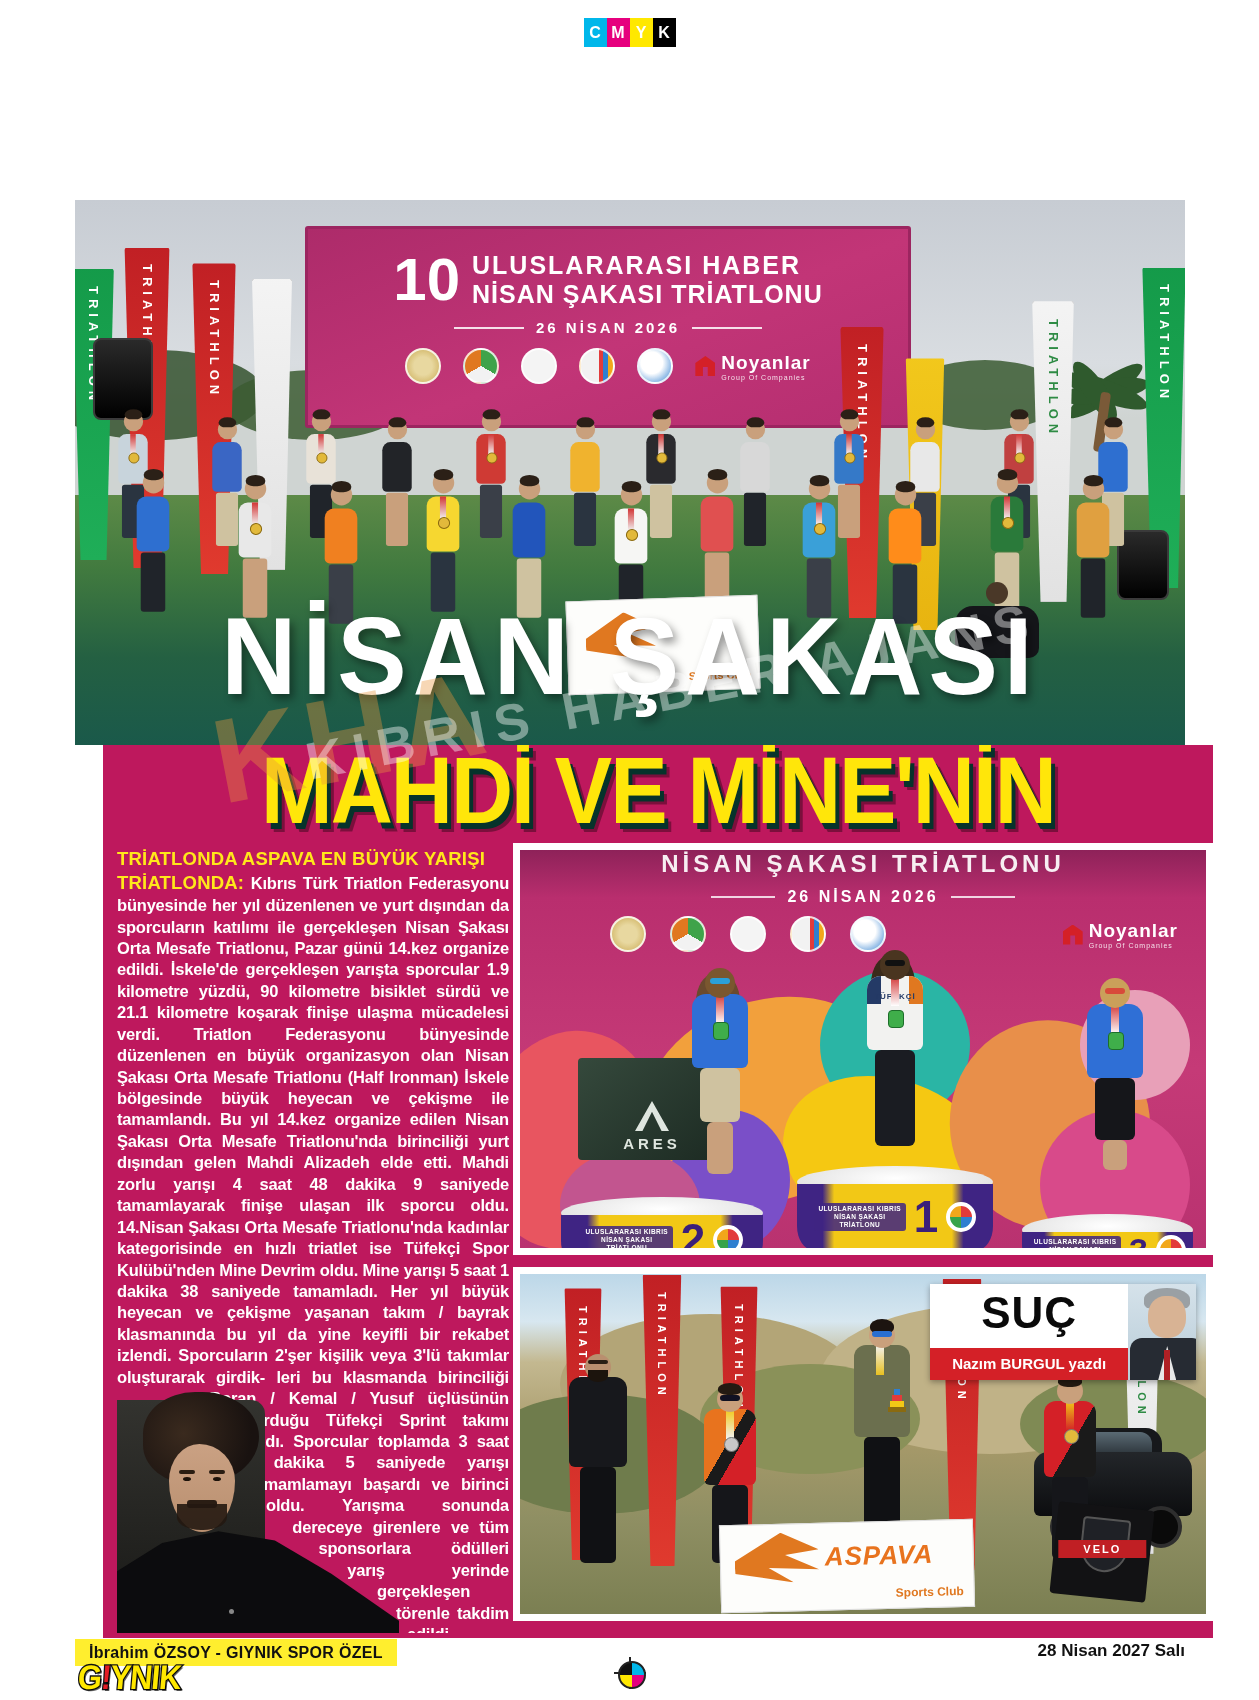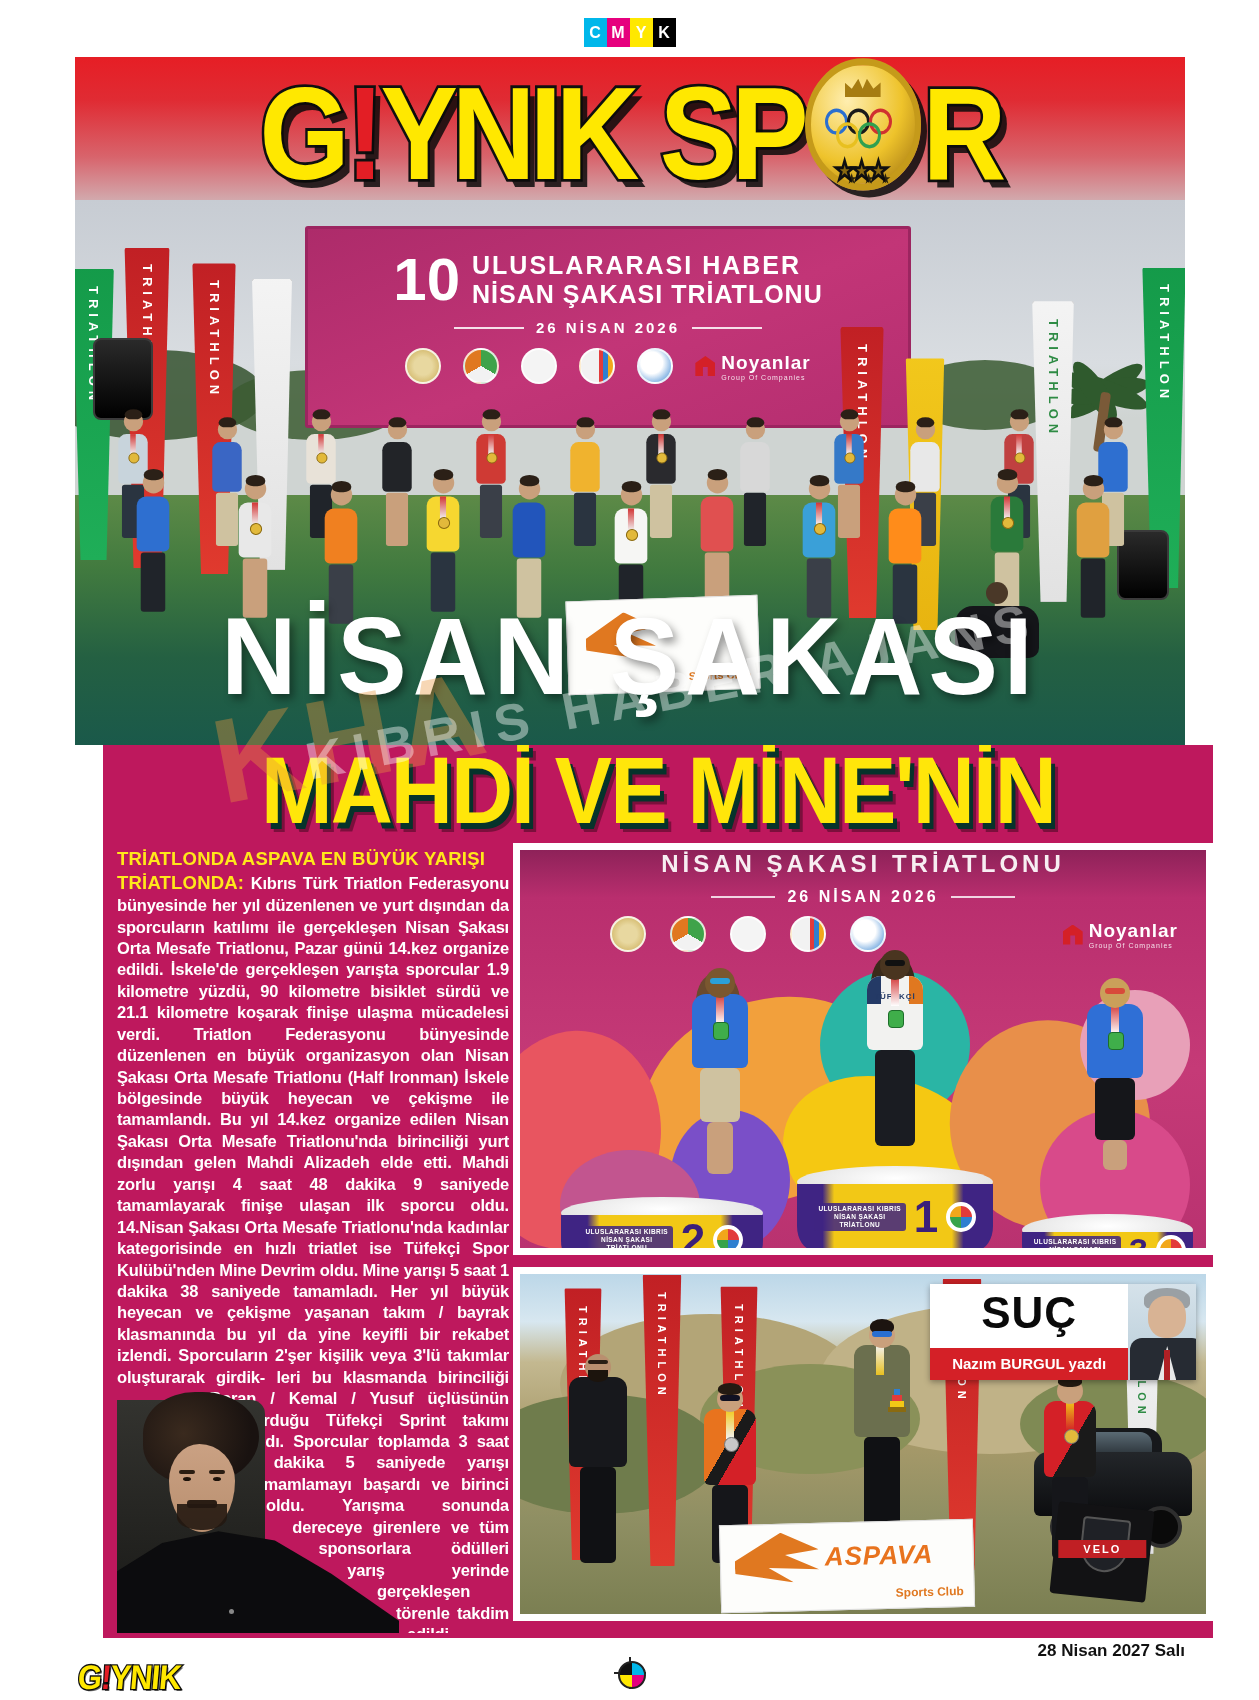--- a/index.html
+++ b/index.html
@@ -251,25 +251,20 @@
 
 <div class="page">
 
   <div class="cmyk">
     <span class="c">C</span>
     <span class="m">M</span>
     <span class="y">Y</span>
     <span class="k">K</span>
   </div>
 
-  <div class="masthead">
-    <div class="mast-title">
-      <span>G</span><span class="bang">!</span><span>YNIK SP</span><span class="medal"><span class="crown"></span><span class="ring r1"></span><span class="ring r2"></span><span class="ring r3"></span><span class="ring r4"></span><span class="ring r5"></span><span class="stars">★ ★ ★</span></span><span>R</span>
-    </div>
-  </div>
 
   <div class="photo-main">
     <div class="treeblob" style="left:-30px;top:150px;width:220px;height:90px;"></div>
     <div class="treeblob" style="left:150px;top:170px;width:180px;height:70px;background:#3c5c33;"></div>
     <div class="treeblob" style="left:830px;top:160px;width:160px;height:70px;background:#3a5a31;"></div>
     <div class="grass"></div>
 
     <div class="palm" style="left:930px;top:140px;">
       <i class="f1"></i>
         <i class="f2"></i>
@@ -550,20 +545,24 @@
         <div class="blob" style="left:120px;top:150px;width:260px;height:200px;background:#f2a03c;transform:rotate(-18deg);"></div>
         <div class="blob" style="left:-40px;top:180px;width:180px;height:220px;background:#e85560;transform:rotate(12deg);"></div>
         <div class="blob" style="left:300px;top:120px;width:150px;height:150px;background:#2ab5a5;"></div>
         <div class="blob" style="left:260px;top:230px;width:220px;height:160px;background:#f5c812;transform:rotate(20deg);"></div>
         <div class="blob" style="left:430px;top:170px;width:200px;height:210px;background:#e88f4a;transform:rotate(-12deg);"></div>
         <div class="blob" style="left:150px;top:260px;width:120px;height:140px;background:#7a4fc8;"></div>
         <div class="blob" style="left:520px;top:260px;width:150px;height:150px;background:#d84a8a;"></div>
         <div class="blob" style="left:560px;top:140px;width:110px;height:110px;background:#e8a0b8;"></div>
         <div class="blob" style="left:40px;top:300px;width:140px;height:110px;background:#c2558f;"></div>
 
+        <div class="aresflag">
+          <div class="ares-logo"></div>
+          <div class="ares-txt">ARES</div>
+        </div>
 
         <div class="woman" style="left:170px;top:118px;width:60px;">
           <div class="w-longhair" style="background:#6a4a2e;"></div>
           <div class="w-hair" style="background:#7a572f;">
               <div class="w-glass" style="background:#2aa0d8;"></div>
             </div>
           <div class="w-shirt" style="background:#2f6fd6;">
               <div class="w-rib"></div>
               <div class="w-masc"></div>
             </div>
@@ -722,20 +721,21 @@
               <div class="sp-face"></div>
             <div class="sp-suit"></div>
               <div class="sp-shirt"></div>
               <div class="sp-tie"></div>
           </div>
         </div>
       </div>
     </div>
   </div>
 
+  <div class="byline">İbrahim ÖZSOY - GIYNIK SPOR ÖZEL</div>
   <div class="pagedate">28 Nisan 2027 Salı</div>
   <div class="giynik"><span>G</span><span class="bang">!</span><span>YNIK</span></div>
   <div class="regmark">
     <div class="h"></div>
       <div class="v"></div>
       <div class="ring"></div>
   </div>
 
 </div>
 

